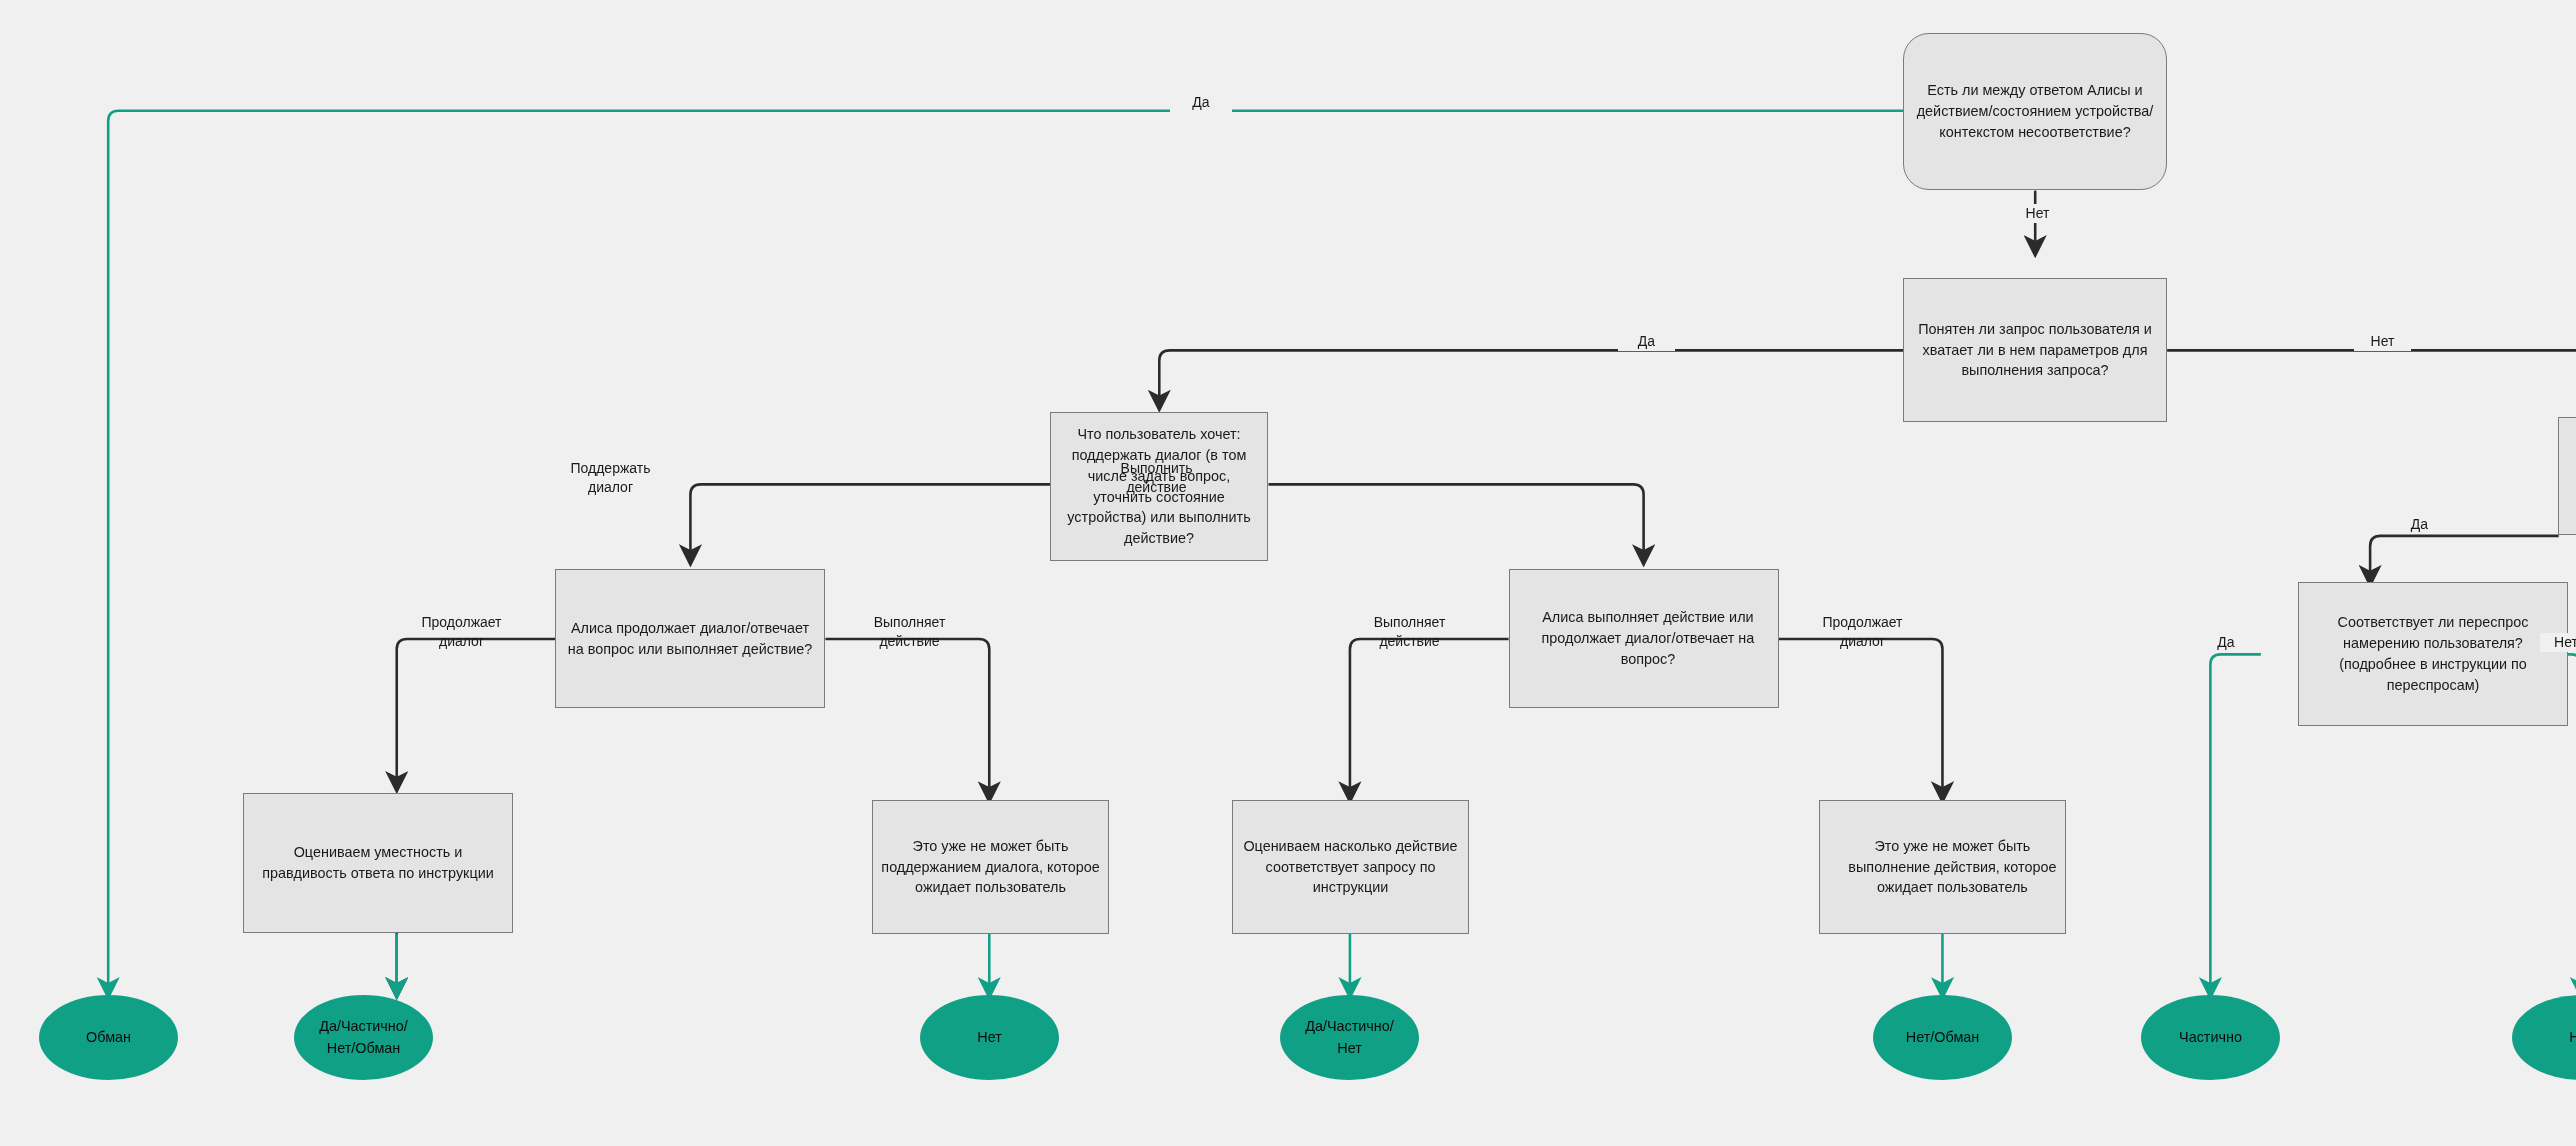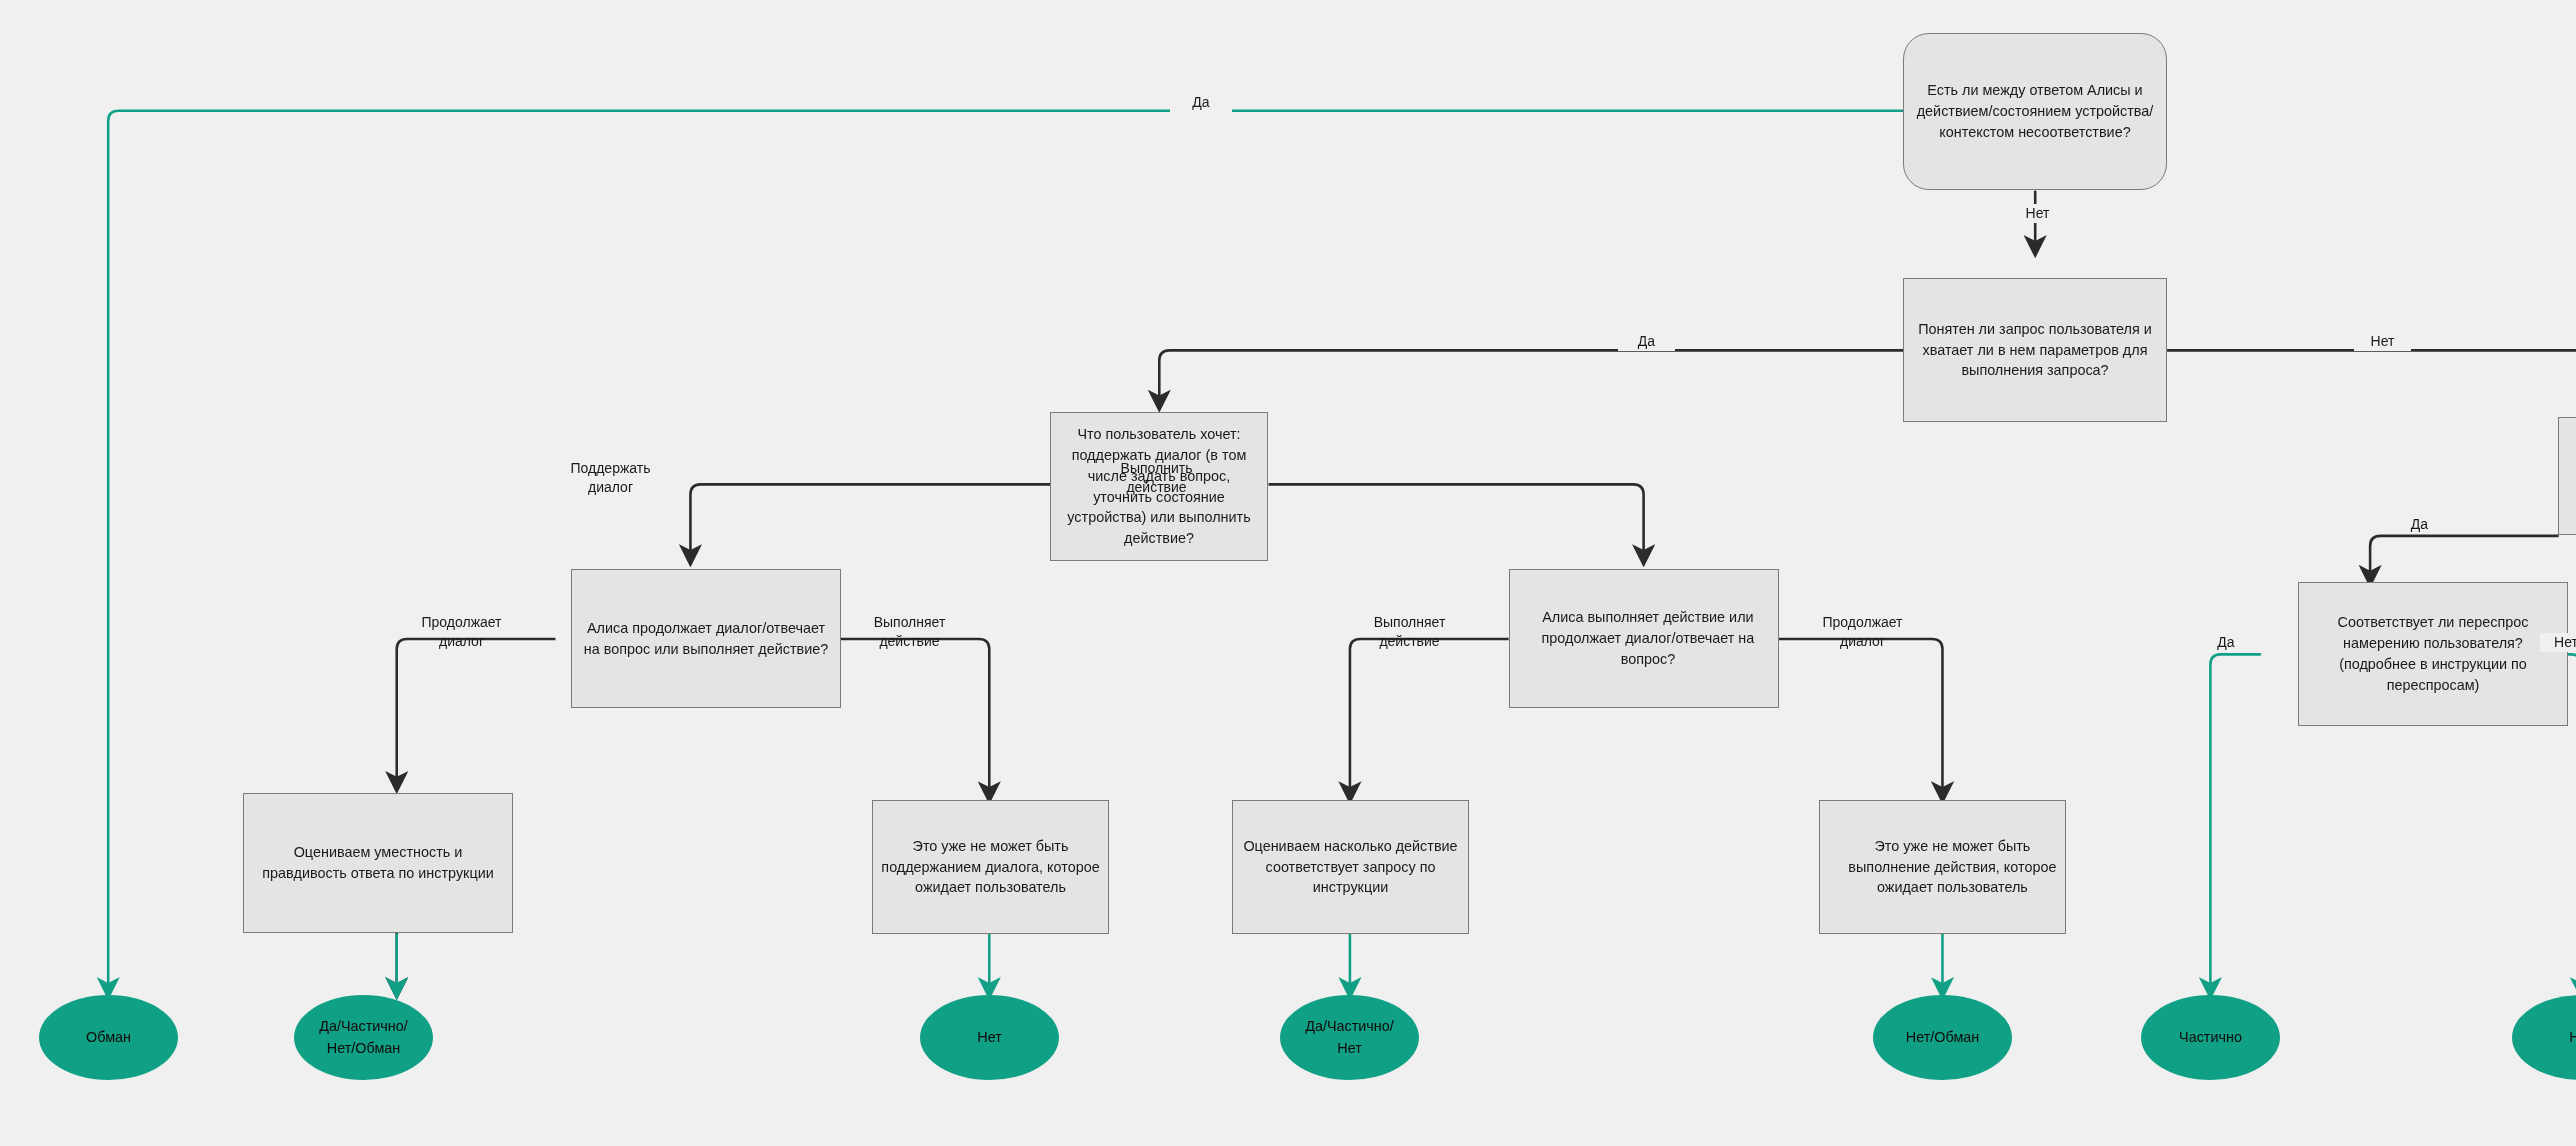--- a/index.html
+++ b/index.html
@@ -114,21 +114,21 @@
   </div>
 
   <div class="node" style="left:1903px;top:278px;width:264px;height:144px;">
     <span>Понятен ли запрос пользователя и хватает ли в нем параметров для выполнения запроса?</span>
   </div>
 
   <div class="node" style="left:1050px;top:412px;width:218px;height:149px;">
     <span>Что пользователь хочет: поддержать диалог (в том числе задать вопрос, уточнить состояние устройства) или выполнить действие?</span>
   </div>
 
-  <div class="node" style="left:571px;top:569px;width:270px;height:139px;">
+  <div class="node" style="left:555px;top:569px;width:270px;height:139px;">
     <span>Алиса продолжает диалог/отвечает на вопрос или выполняет действие?</span>
   </div>
 
   <div class="node" style="left:1509px;top:569px;width:270px;height:139px;padding-left:15px;">
     <span>Алиса выполняет действие или продолжает диалог/отвечает на вопрос?</span>
   </div>
 
   <div class="node" style="left:2558px;top:417px;width:233px;height:118px;">
     
   </div>

